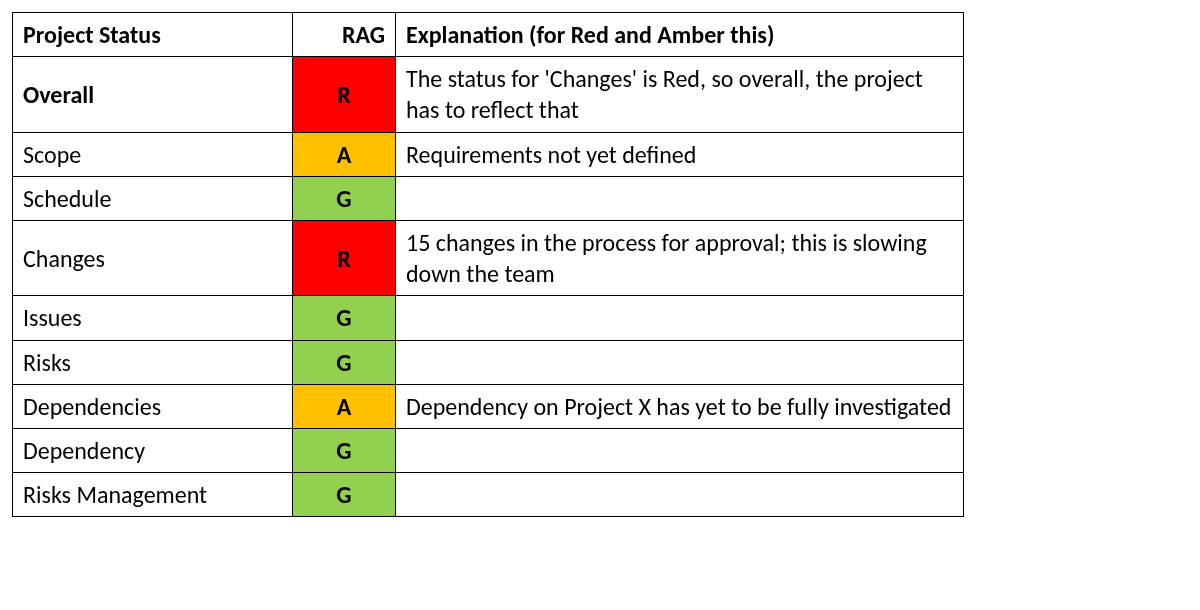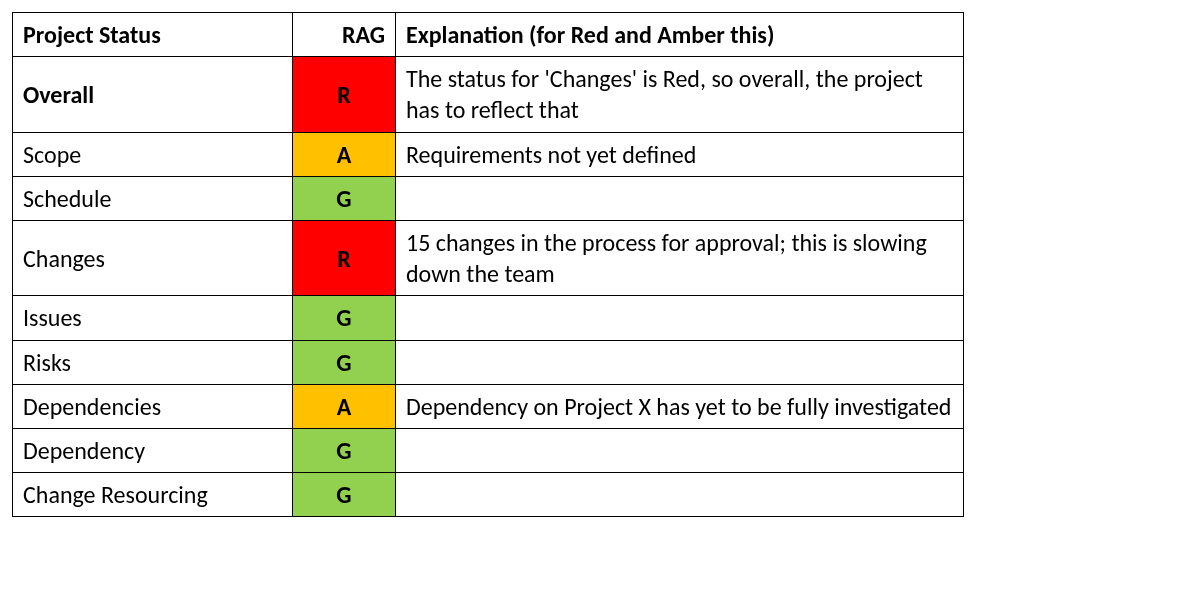--- a/index.html
+++ b/index.html
@@ -101,18 +101,18 @@
         <td class="col-status">Dependencies</td>
         <td class="col-rag rag-cell rag-A">A</td>
         <td class="col-explanation">Dependency on Project X has yet to be fully investigated</td>
       </tr>
       <tr>
         <td class="col-status">Dependency</td>
         <td class="col-rag rag-cell rag-G">G</td>
         <td class="col-explanation"></td>
       </tr>
       <tr>
-        <td class="col-status">Change Resourcing</td>
+        <td class="col-status">Risks Management</td>
         <td class="col-rag rag-cell rag-G">G</td>
         <td class="col-explanation"></td>
       </tr>
     </tbody>
 </table>
 
 </body></html>

